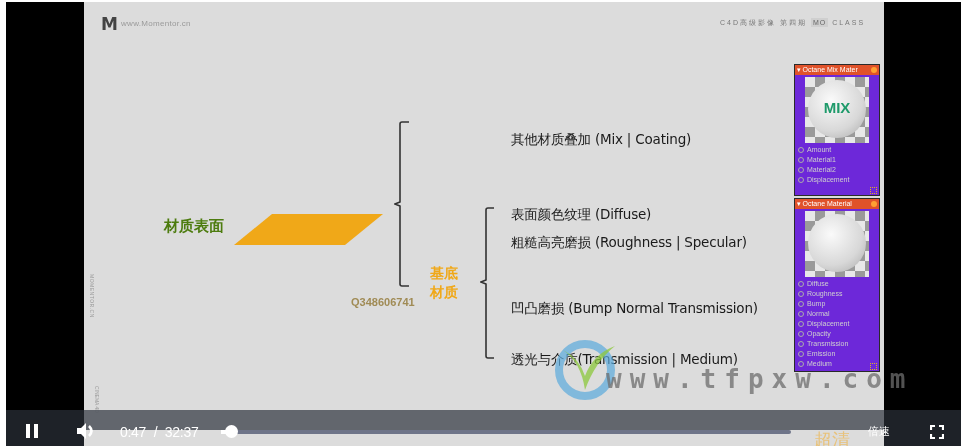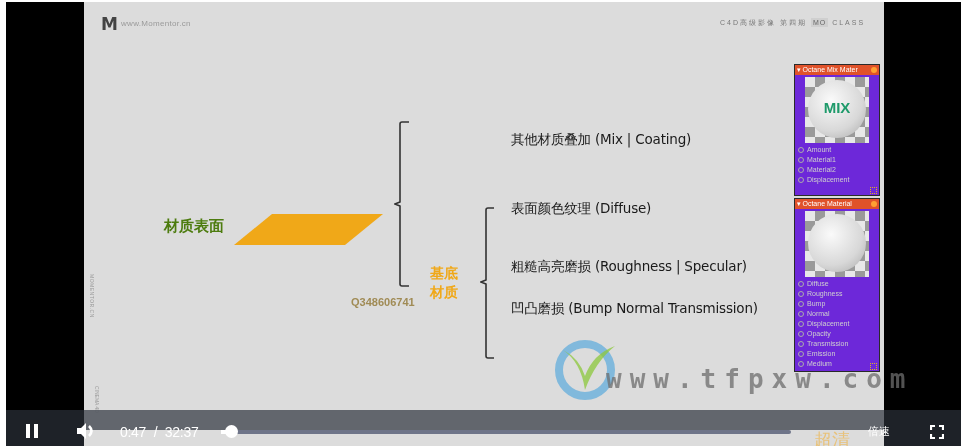--- a/index.html
+++ b/index.html
@@ -73,23 +73,24 @@
     <div class="base-label">
       <div>基底</div>
       <div>材质</div>
     </div>
     <svg class="bracket" style="left:396px;top:204px;width:20px;height:156px;" viewBox="0 0 20 156">
       <path d="M14,2 L8,2 Q6,2 6,4 L6,74 L1,76 L6,78 L6,150 Q6,152 8,152 L14,152" fill="none" stroke="#333" stroke-width="1.6"></path>
     </svg>
     <div class="qq">Q348606741</div>
 
     <div class="item" style="top:114px;margin-top:15px;">其他材质叠加 (Mix | Coating)</div>
-    <div class="item" style="top:198px;">表面颜色纹理 (Diffuse)</div>
-    <div class="item" style="top:256px;text-align:right;">粗糙高亮磨损 (Roughness | Specular)</div>
+    <div class="item" style="top:204px;">表面颜色纹理 (Diffuse)</div>
+    <div class="item" style="top:232px;text-align:right;">粗糙高亮磨损 (Roughness | Specular)</div>
     <div class="item" style="top:298px;">凹凸磨损 (Bump Normal Transmission)</div>
+    <div class="item" style="top:349px;">透光与介质(Transmission | Medium)</div>
 
     <div class="node" style="top:62px;height:130px;">
       <div class="node-head">▾ <span>Octane Mix Mater</span><span class="dot"></span></div>
       <div class="preview">
         <div class="sphere"></div>
         <div class="mix-text">MIX</div>
       </div>
       <div class="port"><span class="o"></span><span>Amount</span></div>
       <div class="port"><span class="o"></span><span>Material1</span></div>
       <div class="port"><span class="o"></span><span>Material2</span></div>

